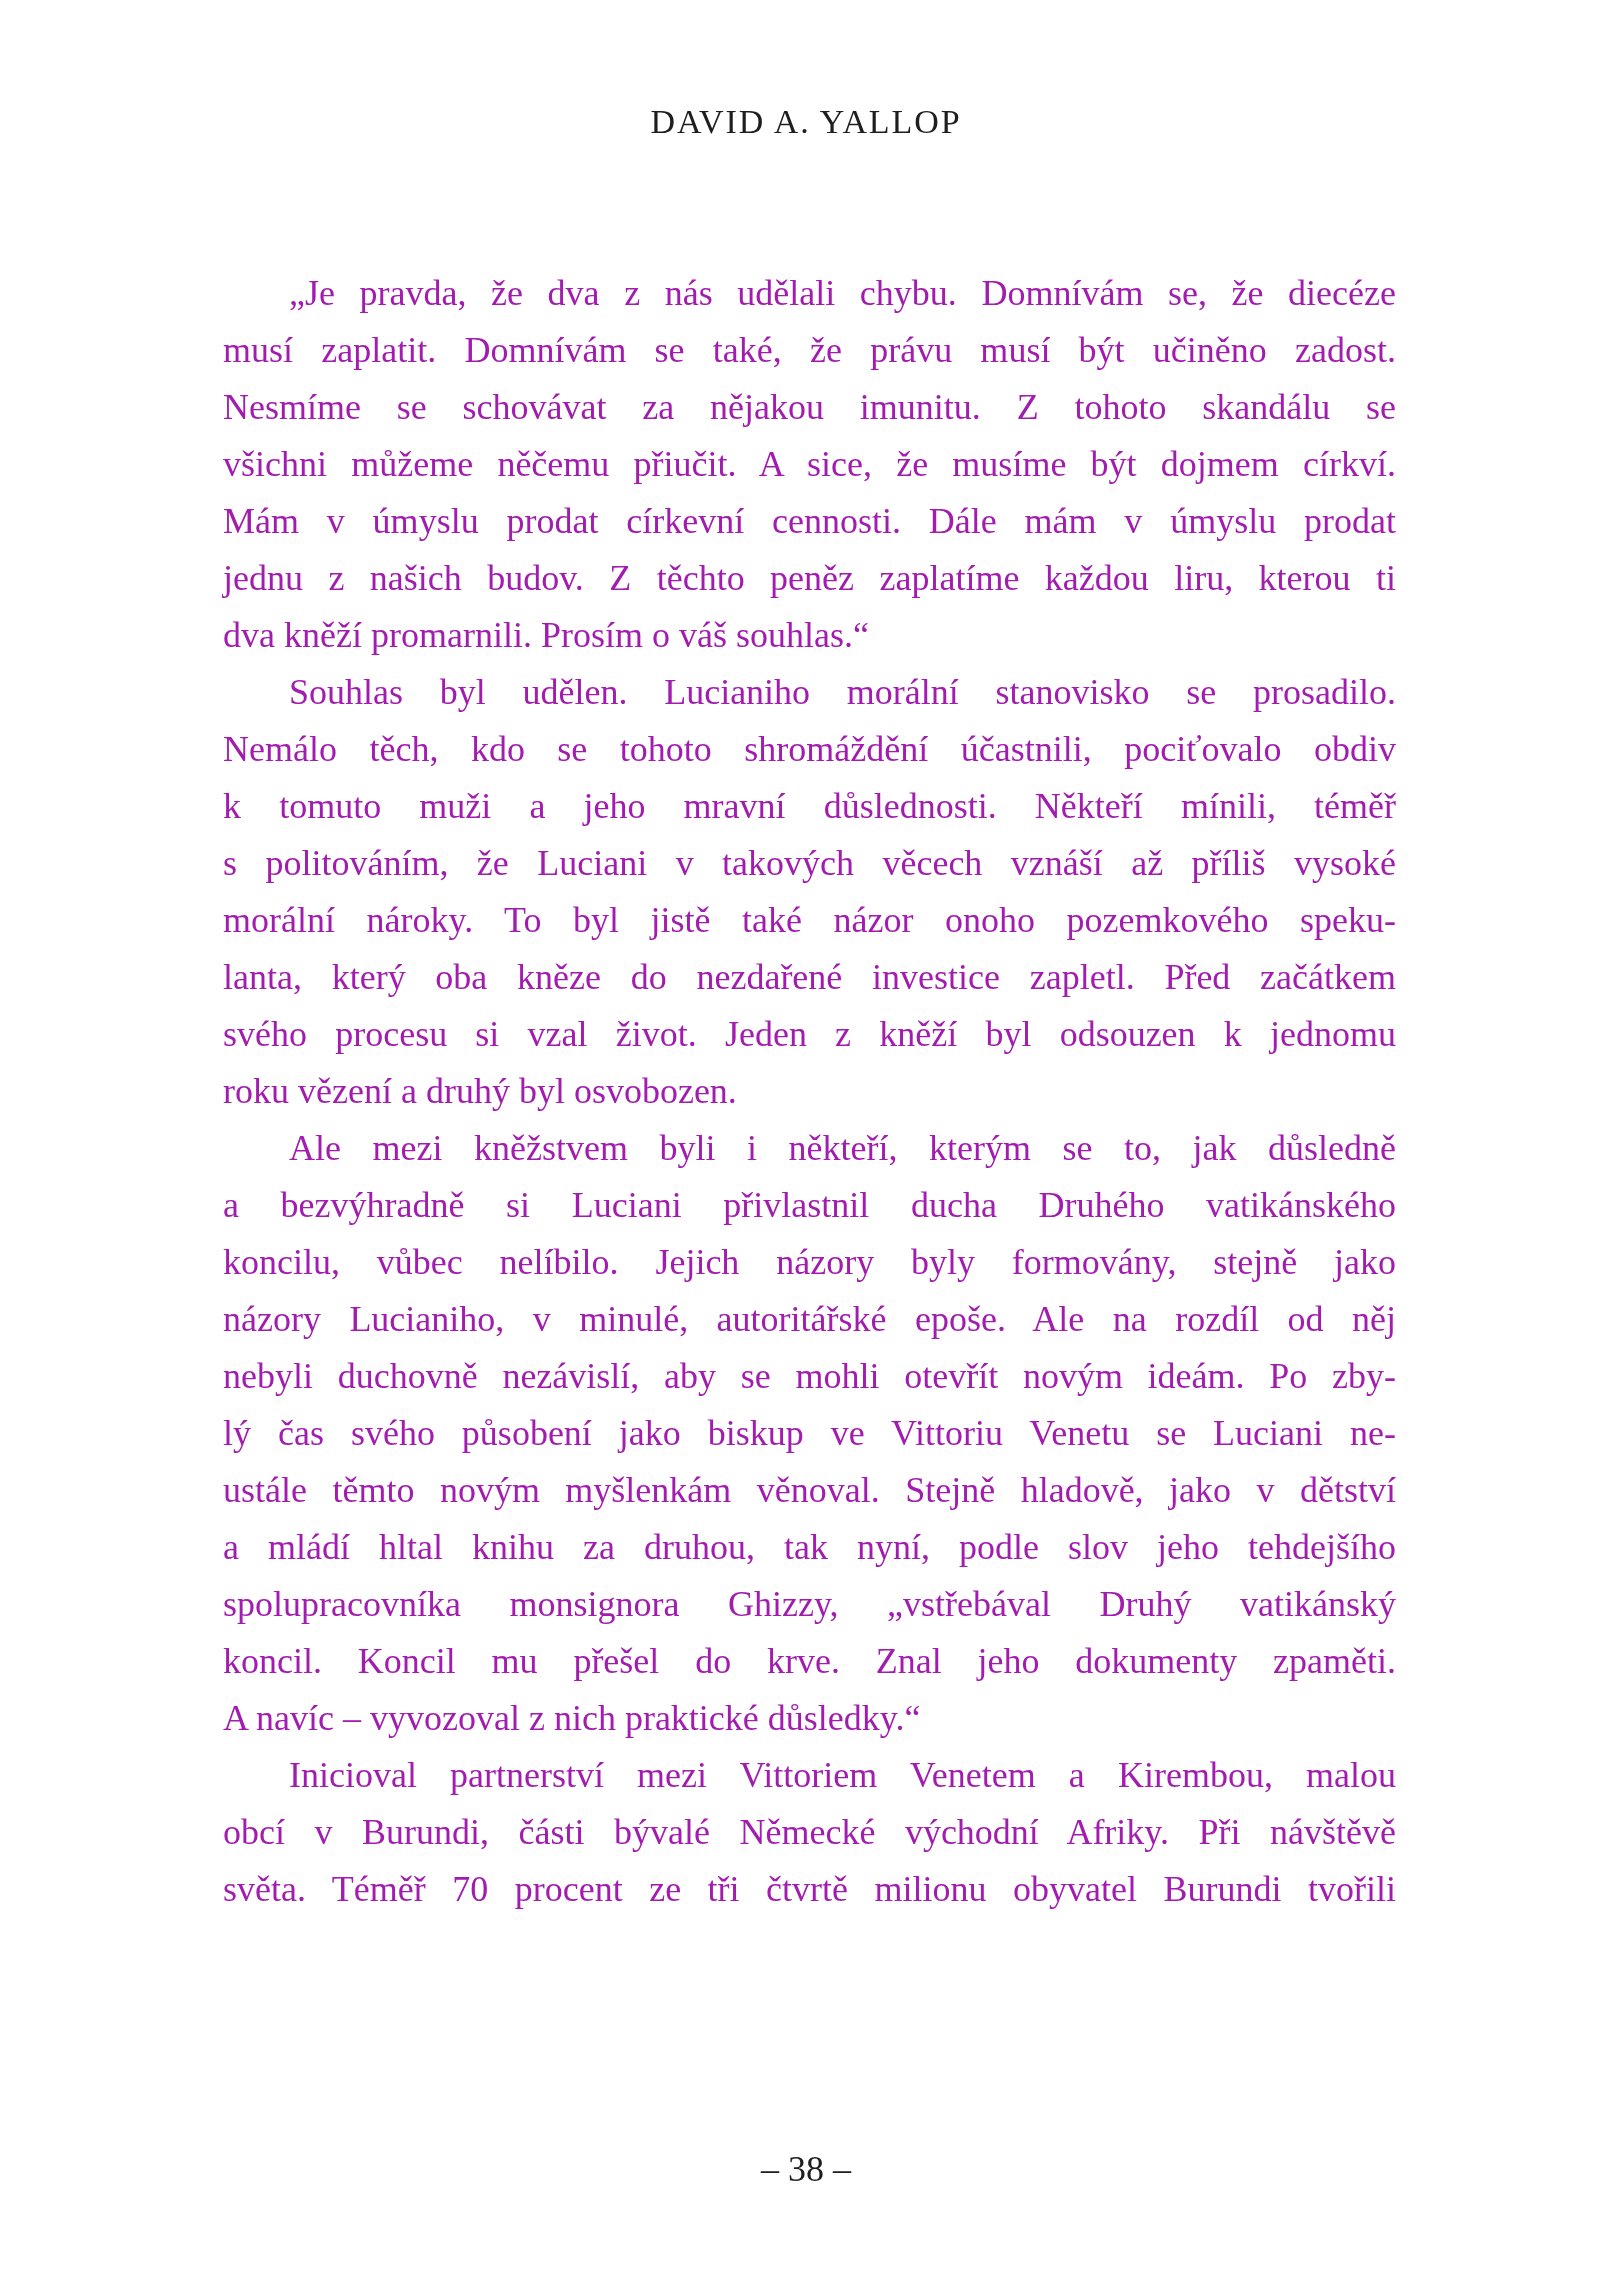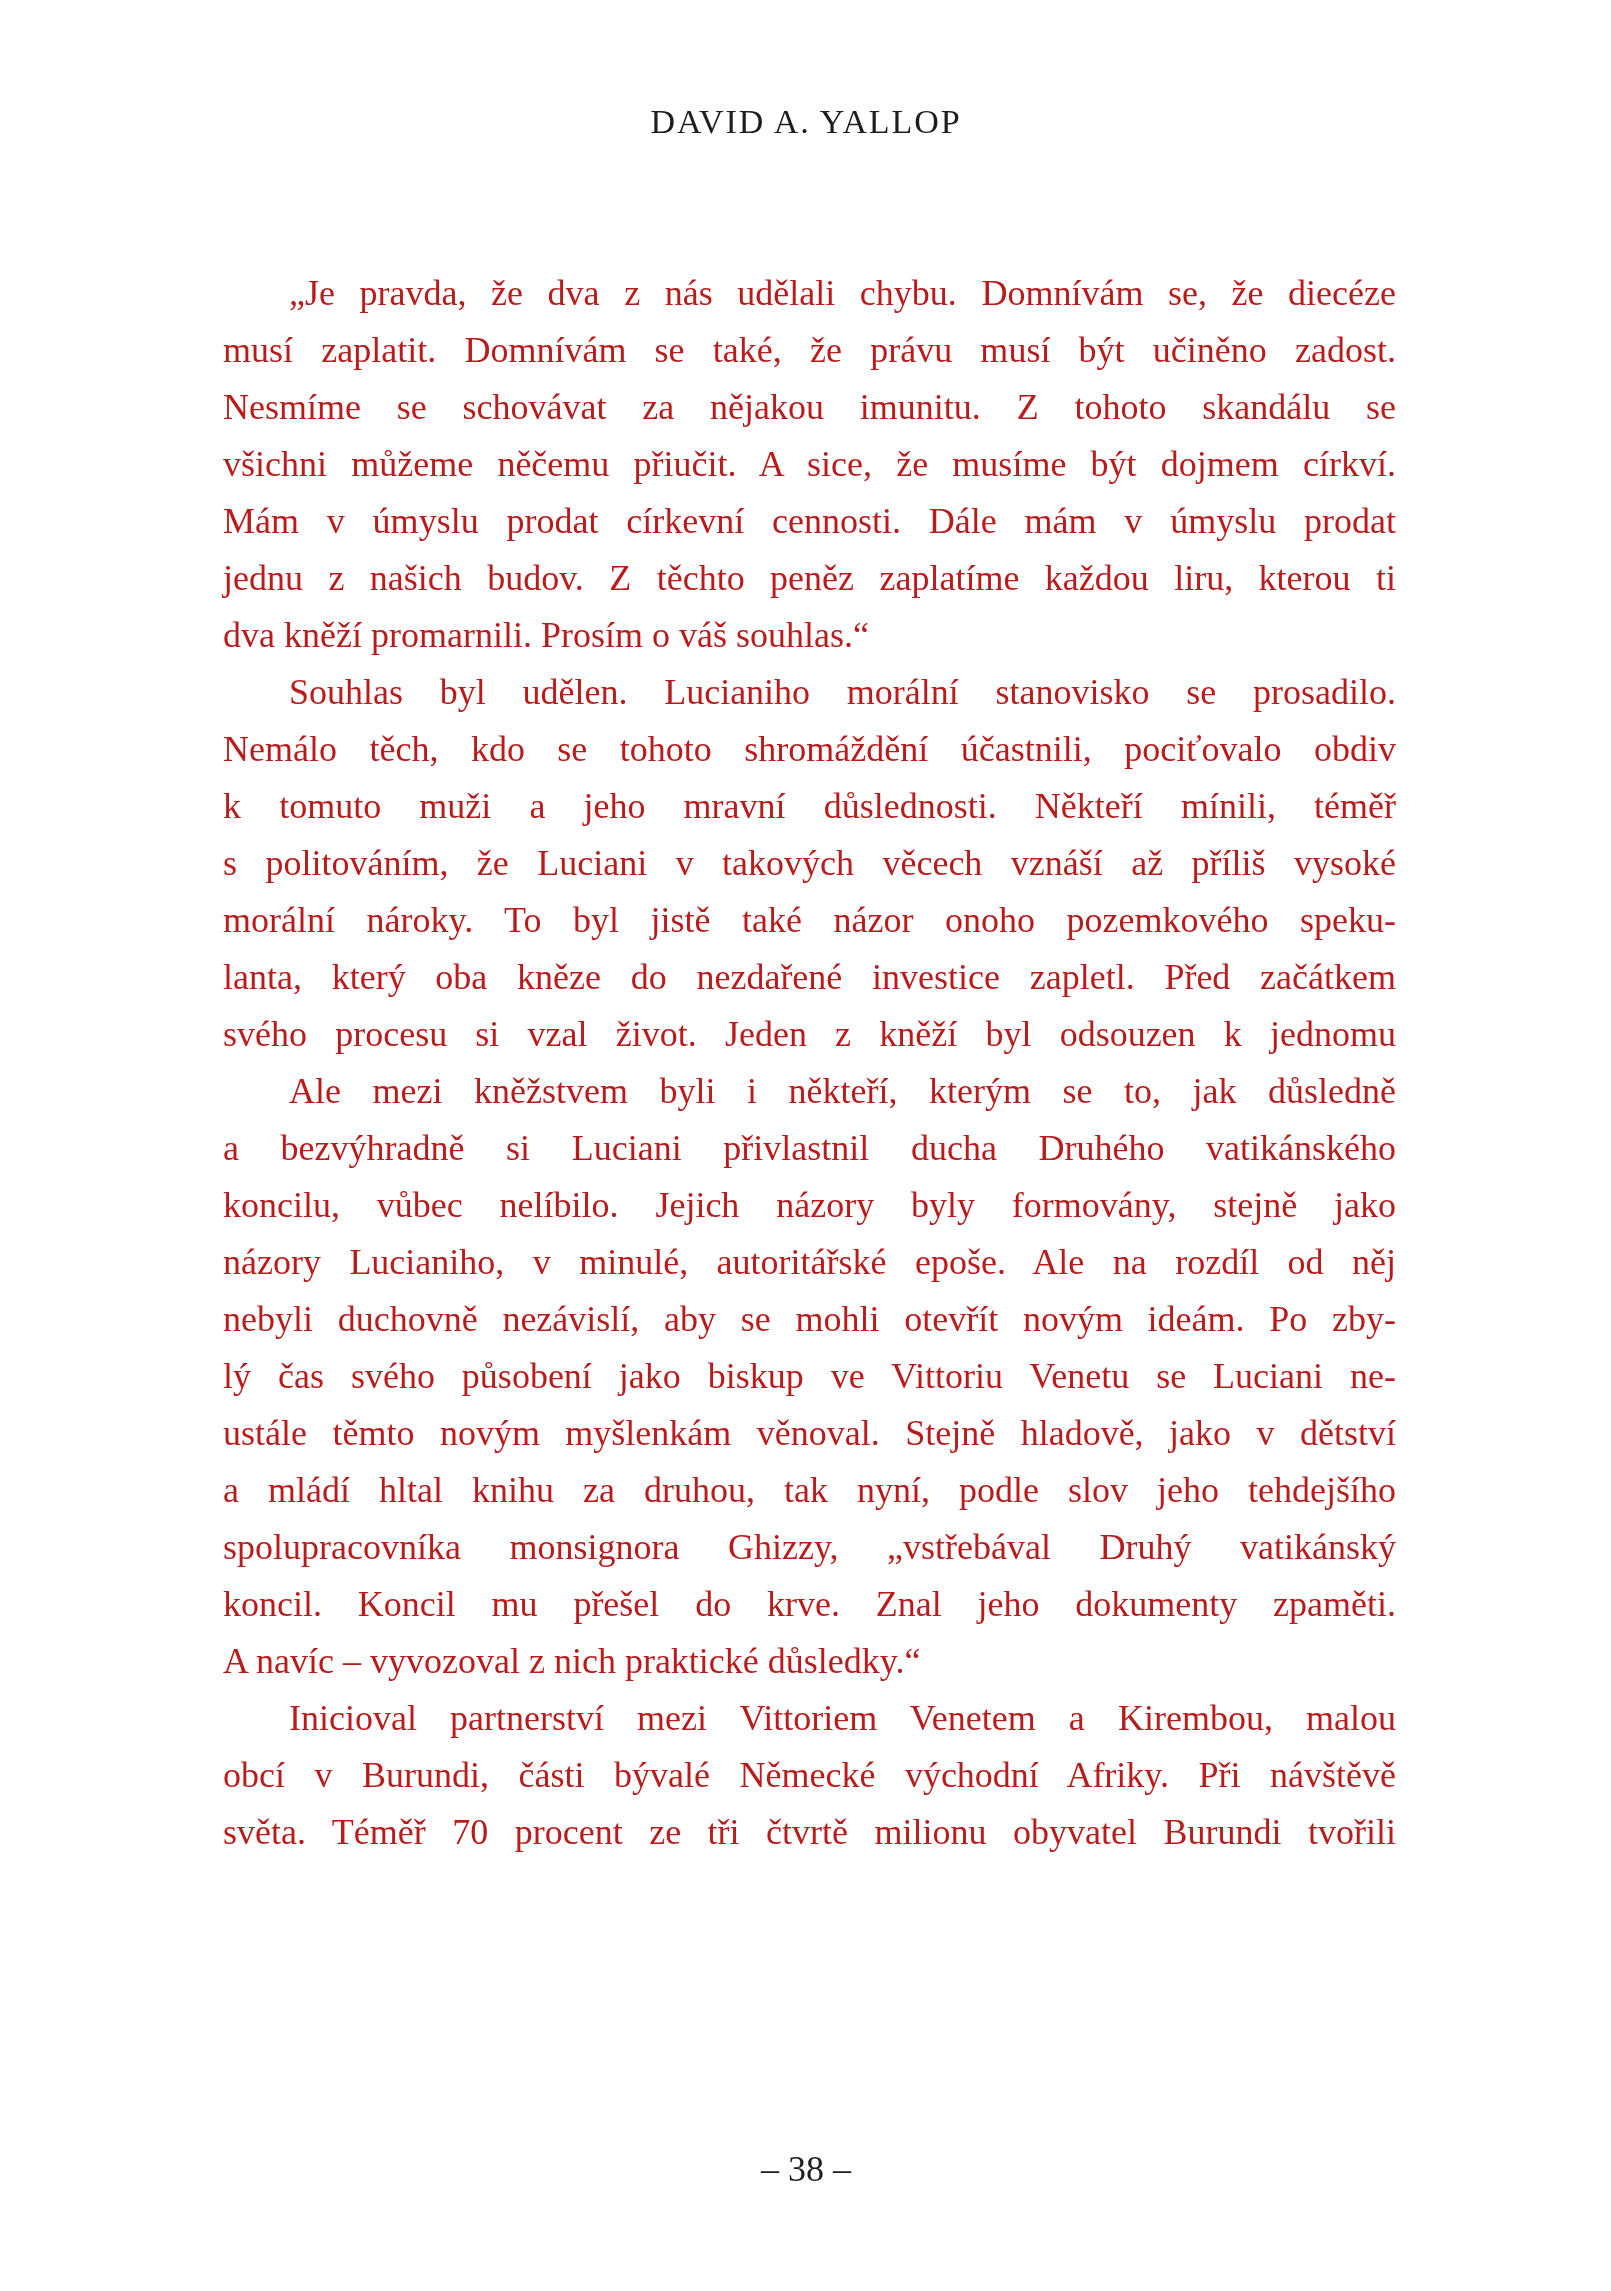--- a/index.html
+++ b/index.html
@@ -28,21 +28,21 @@
       font-family: Liberation Serif, serif;
     }
     .text-block {
       position: absolute;
       top: 265px;
       left: 223px;
       width: 1173px;
       font-size: 36px;
       line-height: 57px;
       text-align: justify;
-      color: #b91c1c;
+      color: #a21caf;
     }
     .line {
       display: block;
       white-space: nowrap;
       text-align-last: justify;
       text-align: justify;
       height: 57px;
     }
     .line.last {
       text-align-last: left;
@@ -81,20 +81,21 @@
     </div>
 
     <div>
       <span class="line indent">Souhlas byl udělen. Lucianiho morální stanovisko se prosadilo.</span>
       <span class="line">Nemálo těch, kdo se tohoto shromáždění účastnili, pociťovalo obdiv</span>
       <span class="line">k tomuto muži a jeho mravní důslednosti. Někteří mínili, téměř</span>
       <span class="line">s politováním, že Luciani v takových věcech vznáší až příliš vysoké</span>
       <span class="line">morální nároky. To byl jistě také názor onoho pozemkového speku-</span>
       <span class="line">lanta, který oba kněze do nezdařené investice zapletl. Před začátkem</span>
       <span class="line">svého procesu si vzal život. Jeden z kněží byl odsouzen k jednomu</span>
+      <span class="line last">roku vězení a druhý byl osvobozen.</span>
     </div>
 
     <div>
       <span class="line indent">Ale mezi kněžstvem byli i někteří, kterým se to, jak důsledně</span>
       <span class="line">a bezvýhradně si Luciani přivlastnil ducha Druhého vatikánského</span>
       <span class="line">koncilu, vůbec nelíbilo. Jejich názory byly formovány, stejně jako</span>
       <span class="line">názory Lucianiho, v minulé, autoritářské epoše. Ale na rozdíl od něj</span>
       <span class="line">nebyli duchovně nezávislí, aby se mohli otevřít novým ideám. Po zby-</span>
       <span class="line">lý čas svého působení jako biskup ve Vittoriu Venetu se Luciani ne-</span>
       <span class="line">ustále těmto novým myšlenkám věnoval. Stejně hladově, jako v dětství</span>

